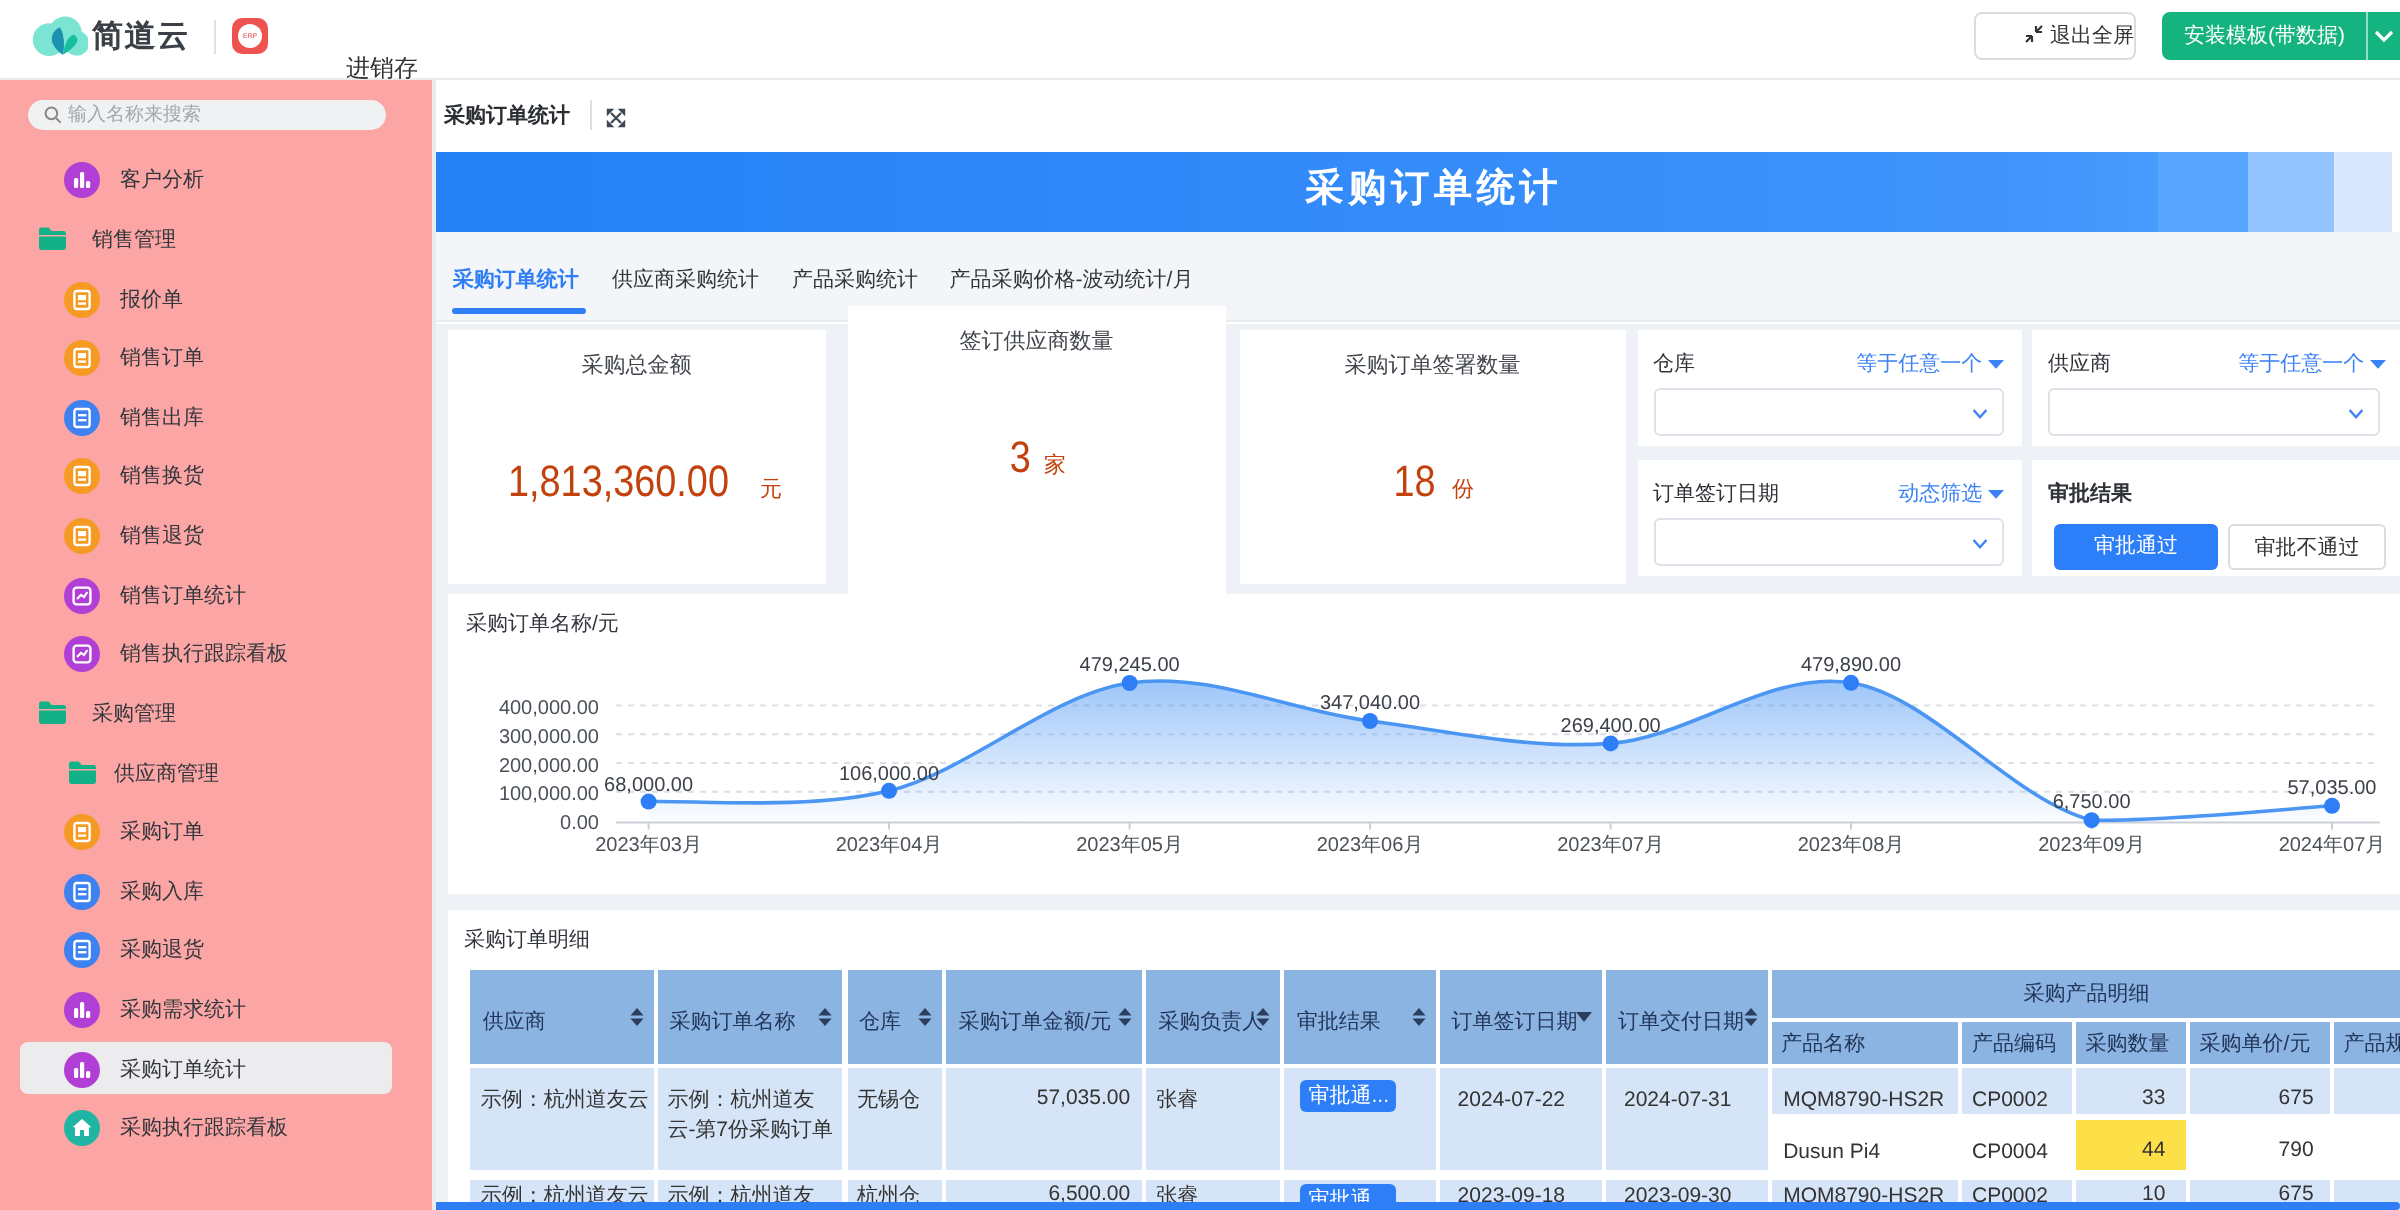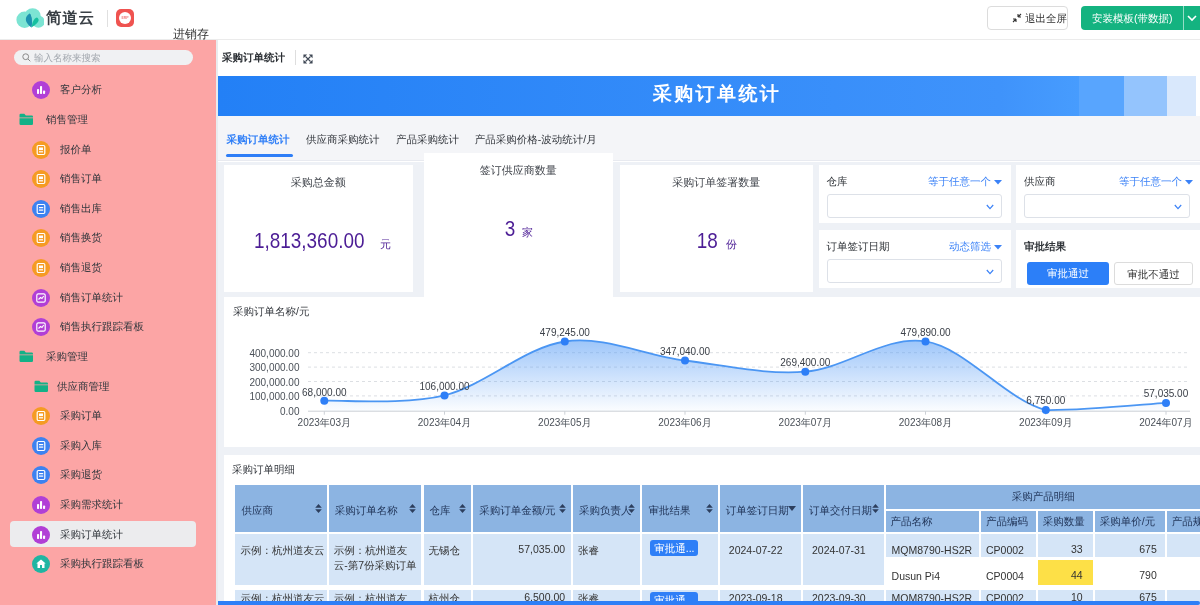--- a/index.html
+++ b/index.html
@@ -41,21 +41,21 @@
   #banner .b2 { position:absolute; left:906px; width:43px; height:39.6px; background:#94c4fd; }
   #banner .b3 { position:absolute; left:949px; width:29px; height:39.6px; background:#d9e8fc; }
   #banner .t { position:absolute; width:978px; text-align:center; top:4.6px; color:#fff; font-size:19px; font-weight:bold; letter-spacing:2.4px; padding-left:20px; box-sizing:border-box;}
   .tabs { position:absolute; left:0; top:75.6px; width:982px; height:45px; background:#f4f5f8; border-bottom:1px solid #e8eaf0;}
   .tab { position:absolute; top:17px; font-size:10.5px; color:#31353b; }
   .tab.on { color:#2e7ef7; font-weight:bold; }
   .underl { position:absolute; left:8.4px; top:38.6px; width:66.5px; height:2.4px; background:#2e7ef7; border-radius:2px;}
   #gray { position:absolute; left:0; top:121.6px; width:982px; height:443.4px; background:#eef1f6; }
   .card { position:absolute; background:#fff; }
   .sc-t { position:absolute; width:100%; text-align:center; top:10px; font-size:11px; color:#41454c; }
-  .sc-v { position:absolute; width:100%; text-align:center; top:63px; font-size:22px; color:#4c1d95; }
+  .sc-v { position:absolute; width:100%; text-align:center; top:63px; font-size:22px; color:#c2410c; }
   .sc-v .n { display:inline-block; transform:scaleX(0.86); transform-origin:50% 50%; }
   .sc-v .u { font-size:11px; }
   
   .fl { position:absolute; left:8px; top:10px; font-size:10.5px; color:#2f3338; }
   .fr { position:absolute; right:9px; top:10px; font-size:10.5px; color:#3b82f7; }
   .fsel { position:absolute; left:8px; top:29px; right:9px; height:24px; border:1px solid #dde1e8; border-radius:3px; background:#fff; }
   .chev { position:absolute; right:7px; top:8px; width:8px; height:8px; }
   .fbtn1 { position:absolute; left:11px; top:32px; width:82px; height:23px; background:#2c7ff8; border-radius:3px;
      color:#fff; font-size:10.5px; text-align:center; line-height:23px; }
   .fbtn2 { position:absolute; left:98px; top:32px; width:79px; height:23px; background:#fff; border:1px solid #dcdcdc; border-radius:3px;

